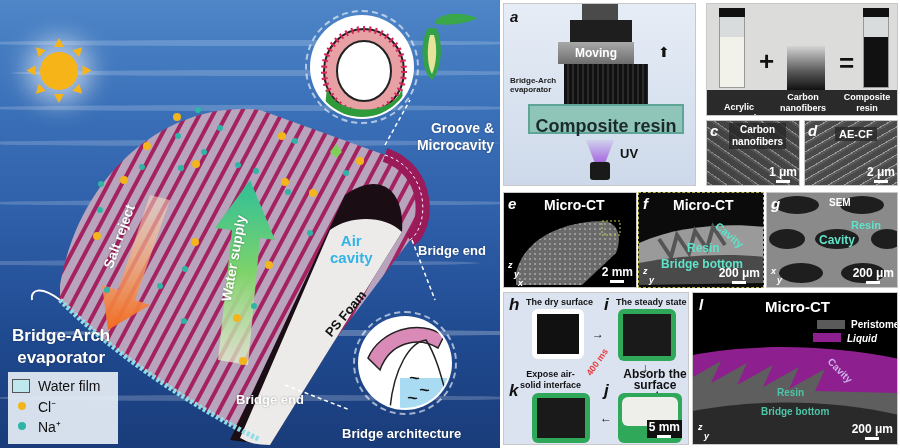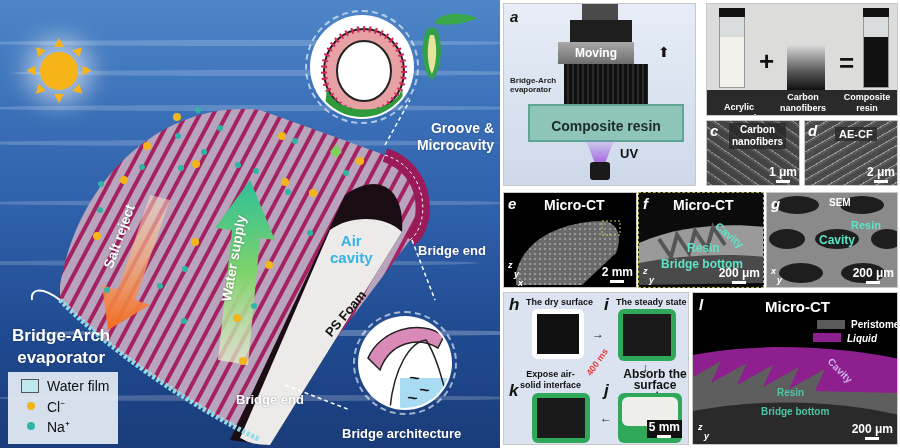--- a/index.html
+++ b/index.html
@@ -12,21 +12,21 @@
     background: linear-gradient(180deg, #4e86c8 0%, #3a70b8 25%, #2e5ea8 50%, #1f4a90 75%, #1a3c7a 100%); }
   .wave { position: absolute; left: -20px; width: 540px; height: 6px; border-radius: 50%; background: rgba(255,255,255,0.18); }
   .sun-core { left: 40px; top: 52px; width: 38px; height: 38px; border-radius: 50%; background: #f7b418; box-shadow: 0 0 24px 14px rgba(255,255,255,0.55); }
   .ray { position:absolute; width: 0; height: 0; border-left: 5px solid transparent; border-right: 5px solid transparent; border-bottom: 9px solid #f7b418; }
 
   .callout-circle { border-radius: 50%; background: #fff; border: 2px dashed rgba(255,255,255,0.9); outline: 2px dashed rgba(255,255,255,0.6); outline-offset: 3px; }
   .label-white { color: #ffffff; font-weight: bold; text-shadow: 0 0 2px rgba(0,0,0,0.4); }
   .label-cyan { color: #34b4e6; font-weight: bold; }
 
   .legend-box { left: 8px; top: 372px; width: 110px; height: 72px; background: rgba(230,238,245,0.92); }
-  .legend-row { display: flex; align-items: center; height: 20px; padding-left: 13px; font-size: 14px; color: #111; }
+  .legend-row { display: flex; align-items: center; height: 20px; padding-left: 4px; font-size: 14px; color: #111; }
   .legend-swatch { width: 18px; height: 14px; background: #bfe8ee; border: 1px solid #555; margin-right: 8px; }
   .dot { width: 8px; height: 8px; border-radius: 50%; margin: 0 12px 0 6px; }
 
   
   .panel { position: absolute; overflow: hidden; border: 1px solid #c8c8c8; }
   .panel-letter { position: absolute; font-style: italic; font-weight: bold; font-size: 15px; }
   .ptitle { position: absolute; font-weight: bold; color: #fff; }
   .teal { color: #5fe3c9; font-weight: bold; }
   .scalebar { position: absolute; font-weight: bold; color: #fff; font-size: 12px; }
   .scalebar::after { content: ""; display: block; height: 3px; background: #fff; width: 14px; margin: 1px auto 0; }
@@ -195,21 +195,21 @@
   <div class="panel-letter" style="left:6px;top:4px;color:#111;">a</div>
   <div class="abs" style="left:78px;top:0;width:36px;height:16px;background:#4a4a4a;"></div>
   <div class="abs" style="left:66px;top:16px;width:62px;height:22px;background:#1e1e1e;"></div>
   <div class="abs" style="left:54px;top:38px;width:76px;height:22px;background:linear-gradient(180deg,#a8a8a8,#6e6e6e);color:#fff;font-weight:bold;font-size:12px;text-align:center;line-height:22px;">Moving platform</div>
   <div class="abs" style="left:154px;top:40px;font-size:14px;color:#111;">⬆</div>
   <div class="abs" style="left:60px;top:60px;width:84px;height:58px;background:repeating-linear-gradient(90deg,#111 0 3px,#2a2a2a 3px 5px),#111;border-radius:0 0 6px 6px;"></div>
   <div class="abs" style="left:6px;top:72px;font-size:8px;font-weight:bold;line-height:9px;color:#222;">
     <div>Bridge-Arch</div>
     <div>evaporator</div>
   </div>
-  <div class="abs" style="left:24px;top:100px;width:156px;height:38px;background:#8fc4b8;border:2px solid #5ea597;color:#1b2b2b;font-weight:bold;font-size:14px;text-align:center;line-height:40px;">
+  <div class="abs" style="left:24px;top:100px;width:156px;height:30px;background:#8fc4b8;border:2px solid #5ea597;color:#1b2b2b;font-weight:bold;font-size:18px;text-align:center;line-height:40px;">
     <span>Composite resin</span>
   </div>
   <div class="abs" style="left:82px;top:136px;width:28px;height:22px;background:linear-gradient(180deg,rgba(170,90,230,0.1),rgba(150,60,220,0.7));clip-path:polygon(0 0,100% 0,70% 100%,30% 100%);"></div>
   <div class="abs" style="left:86px;top:158px;width:20px;height:18px;background:#1a1a1a;border-radius:3px;"></div>
   <div class="abs" style="left:116px;top:142px;font-size:13px;font-weight:bold;color:#111;">UV</div>
 </div>
 
 <div class="panel" style="left:706px;top:3px;width:192px;height:113px;background:#dcdcda;">
   <div class="abs" style="left:12px;top:4px;width:26px;height:80px;background:linear-gradient(180deg,#d8dcdc 0 36%,#f2f2ea 36%);border:1px solid #999;"></div>
   <div class="abs" style="left:12px;top:4px;width:26px;height:9px;background:#111;"></div>

